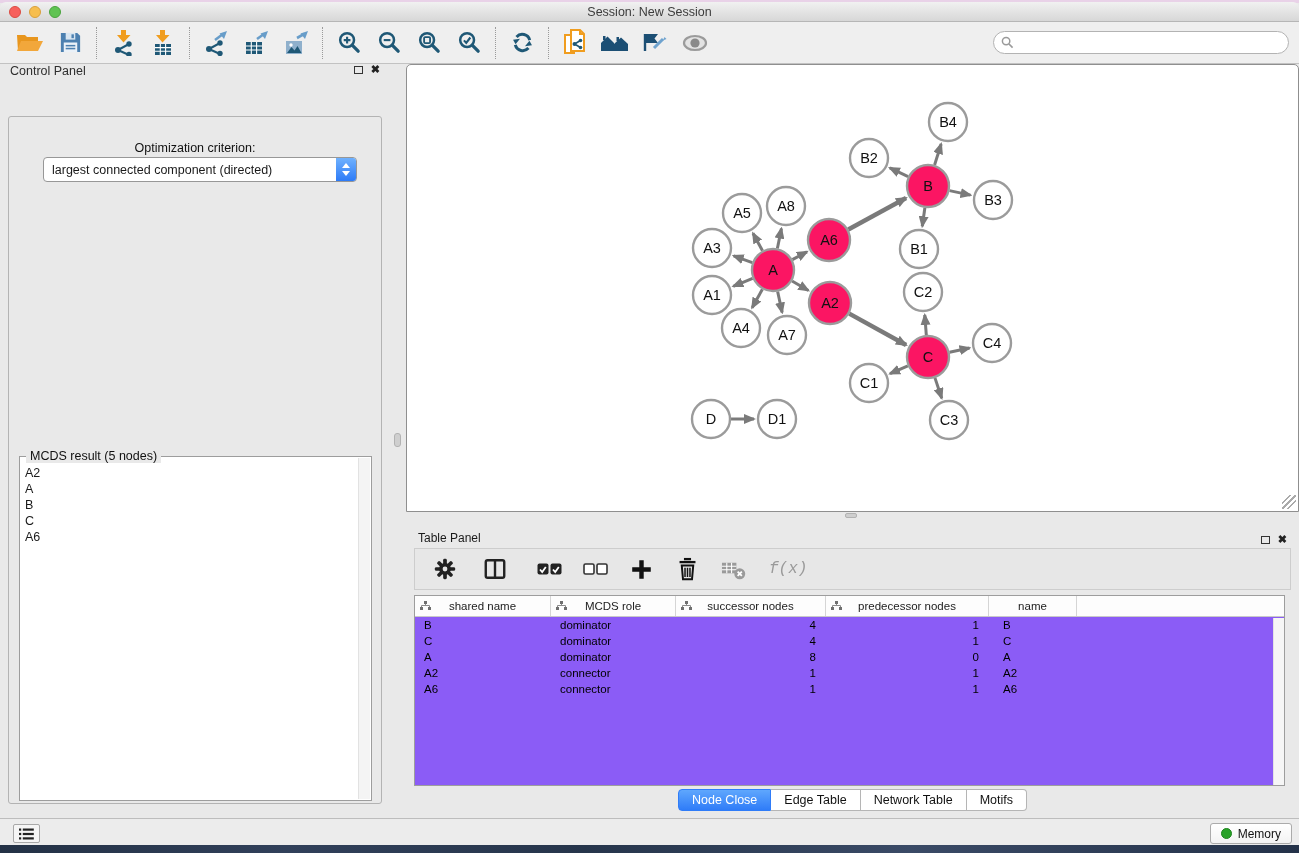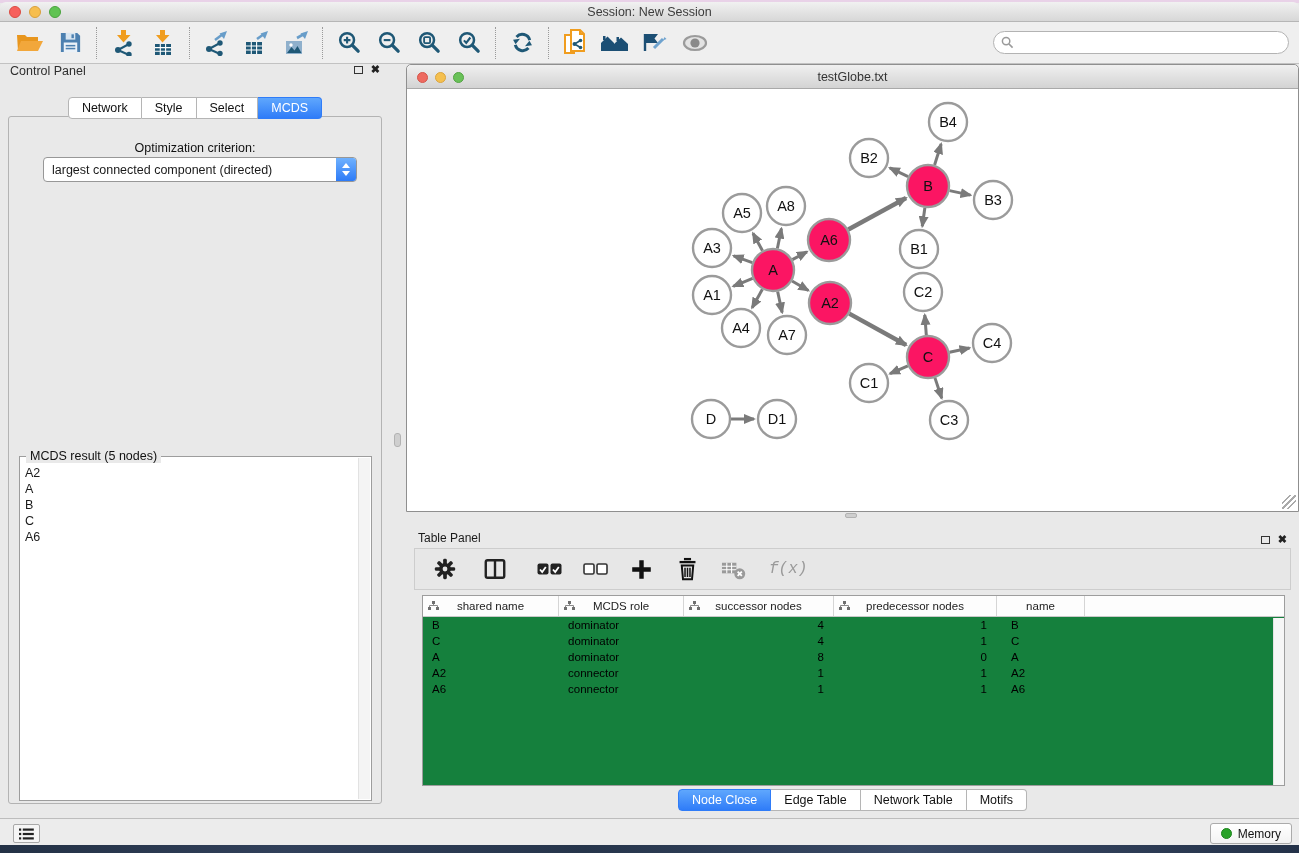--- a/index.html
+++ b/index.html
@@ -72,21 +72,21 @@
     linear-gradient(135deg,transparent 66%,#aaa 66%,#aaa 74%,transparent 74%),
     linear-gradient(135deg,transparent 26%,#aaa 26%,#aaa 34%,transparent 34%)}
 
   
   .table-panel{position:absolute;left:406px;right:0;top:519px;height:299px;background:#e9e9e9}
   .tp-head{height:26px;display:flex;align-items:flex-end;padding:0 12px}
   .tp-toolbar{position:absolute;left:8px;right:8px;top:29px;height:42px;background:#e7e7e7;border:1px solid #cdcdcd;display:flex;align-items:center;padding:0 14px;gap:14px}
   .ttbtn{width:32px;height:32px;display:flex;align-items:center;justify-content:center;background:none;border:none}
   .fx{font-family:Liberation Mono, monospace;font-style:italic;font-size:16px;color:#9a9a9a}
 
-  .tbl-wrap{position:absolute;left:16px;right:14px;top:76px;height:191px;background:#15803d;border:1px solid #9d9d9d;overflow:hidden}
+  .tbl-wrap{position:absolute;left:8px;right:14px;top:76px;height:191px;background:#8b5cf6;border:1px solid #9d9d9d;overflow:hidden}
   .tbl-header{display:flex;height:21px;border-bottom:1px solid #c9c9c9;background:#fdfdfd}
   .tbl-hcell{position:relative;display:flex;align-items:center;justify-content:center;border-right:1px solid #d5d5d5;font-size:11.5px;color:#222;flex:none}
   .tbl-hcell .hicon{position:absolute;left:5px;top:5px}
   .tbl-hfill{flex:1}
   .tbl-row{display:flex;height:16px;align-items:center}
   .tbl-cell{flex:none;font-size:11.5px;color:#000;white-space:nowrap;overflow:hidden}
   .tbl-scroll{position:absolute;top:22px;bottom:0;right:0;width:11px;background:#f6f6f6;border-left:1px solid #e3e3e3}
 
   .tp-tabs{position:absolute;left:0;right:0;top:270px;display:flex;justify-content:center}
 
@@ -265,26 +265,20 @@
   </div>
 </div>
 
 <div class="control-panel">
   <div class="panel-head">
     <span class="ph-title">Control Panel</span>
     <span class="ph-icons">
       <span class="float-box"></span>
       <span class="close-x">✖</span>
     </span>
-  </div>
-  <div class="seg-tabs">
-    <div class="seg first">Network</div>
-    <div class="seg">Style</div>
-    <div class="seg">Select</div>
-    <div class="seg last active">MCDS</div>
   </div>
   <div class="cp-box">
     <div class="opt-label">Optimization criterion:</div>
     <div class="dropdown">
       <span class="dd-text">largest connected component (directed)</span>
       <span class="dd-stepper">
           <span class="tri-up"></span>
           <span class="tri-down"></span>
         </span>
     </div>
@@ -300,28 +294,20 @@
       <div class="list-scroll"></div>
     </div>
   </div>
 </div>
 
 <div class="v-splitter">
     <div class="v-handle"></div>
   </div>
 
 <div class="net-frame">
-  <div class="net-titlebar">
-    <div class="net-traffic">
-      <span class="ntl" style="background:#ee6a60;border:1px solid #d5554a"></span>
-      <span class="ntl" style="background:#f5c04f;border:1px solid #dba53e"></span>
-      <span class="ntl" style="background:#69c158;border:1px solid #53a443"></span>
-    </div>
-    <span class="net-title">testGlobe.txt</span>
-  </div>
   <div class="net-canvas">
     <svg width="891" height="422" viewBox="0 0 891 422">
         <defs>
           <marker id="arrow" viewBox="0 0 12 10" refX="10" refY="5" markerWidth="12" markerHeight="10" markerUnits="userSpaceOnUse" orient="auto">
             <path d="M0 0 L12 5 L0 10 Z" fill="#7a7a7a"></path>
           </marker>
         </defs>
         <line x1="345.6432869494652" y1="189.3429151846454" x2="326.28201818919547" y2="197.2778613978707" stroke="#7a7a7a" stroke-width="3" marker-end="url(#arrow)"></line>
         <line x1="385.0393782805848" y1="192.0227979519175" x2="401.36434286297185" y2="201.47409323645738" stroke="#7a7a7a" stroke-width="3" marker-end="url(#arrow)"></line>
         <line x1="345.30480533927783" y1="173.53615930269035" x2="326.6358853271187" y2="166.803106183551" stroke="#7a7a7a" stroke-width="3" marker-end="url(#arrow)"></line>

